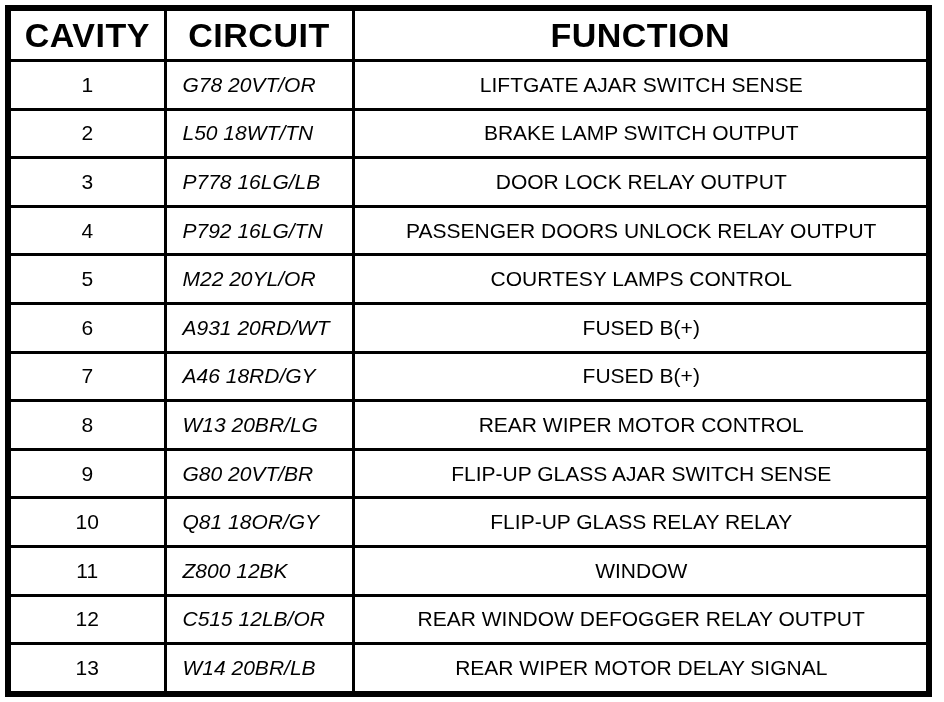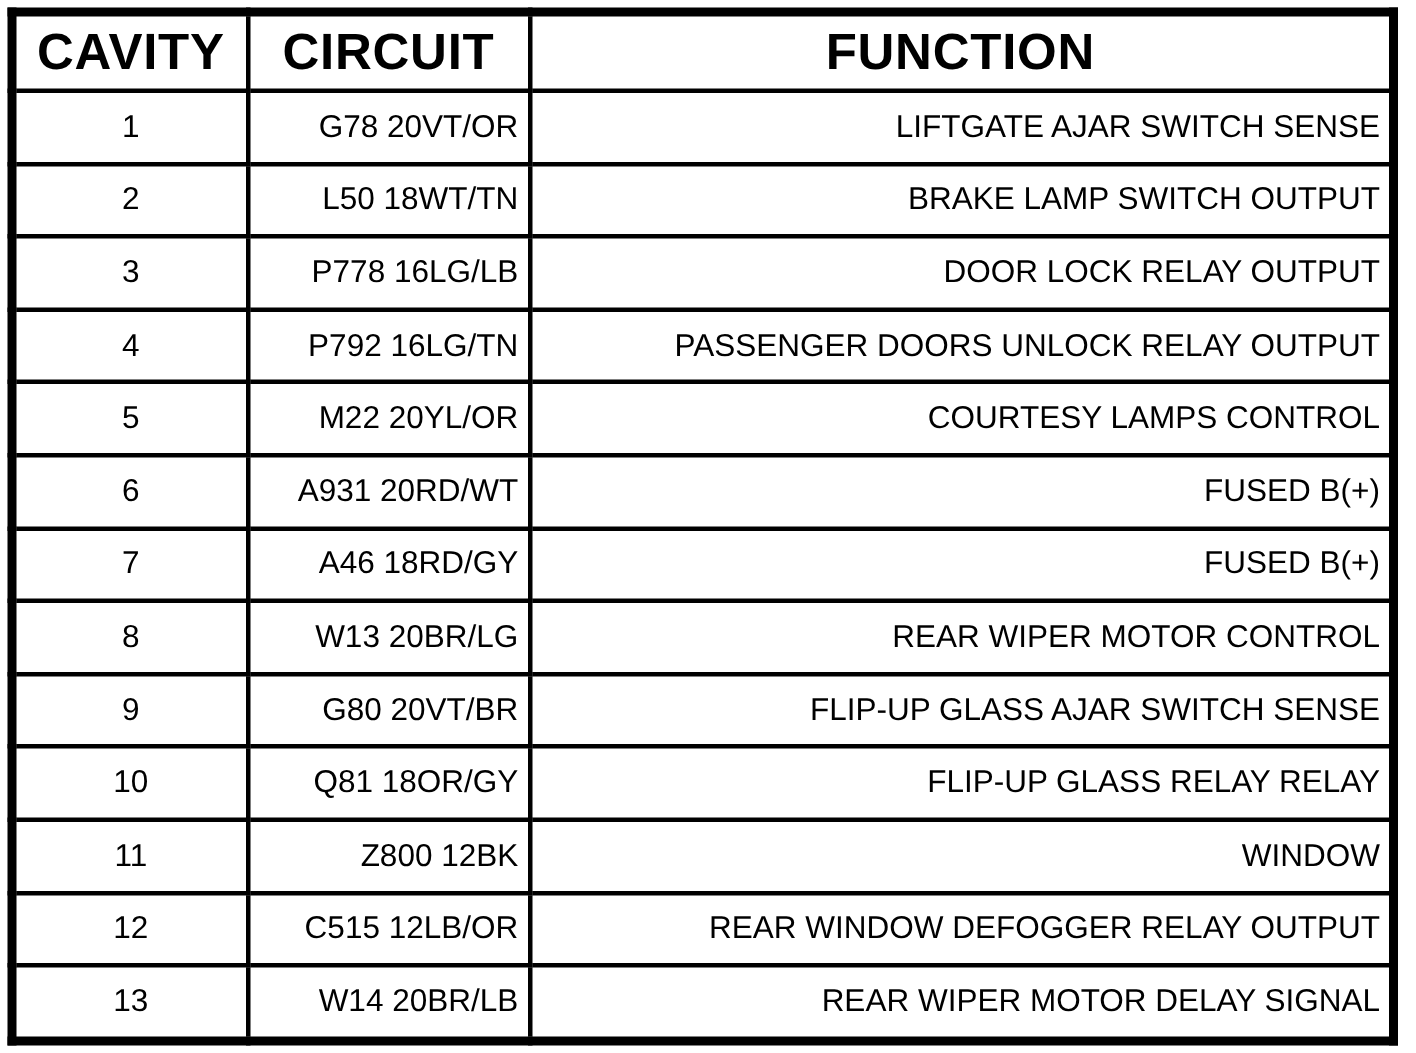--- a/index.html
+++ b/index.html
@@ -57,25 +57,26 @@
     height: 38px;
     padding: 0 6px;
     white-space: nowrap;
     overflow: hidden;
   }
   td.cavity {
     text-align: center;
     padding: 0;
   }
   td.circuit {
-    text-align: right;
+    text-align: left;
     padding-left: 16px;
+    font-style: italic;
   }
   td.function {
-    text-align: right;
+    text-align: center;
     padding-left: 8px;
   }
 </style>
 </head>
 <body>
 
 <div class="page">
   <table class="pinout">
     <colgroup>
       <col class="c-cavity">

